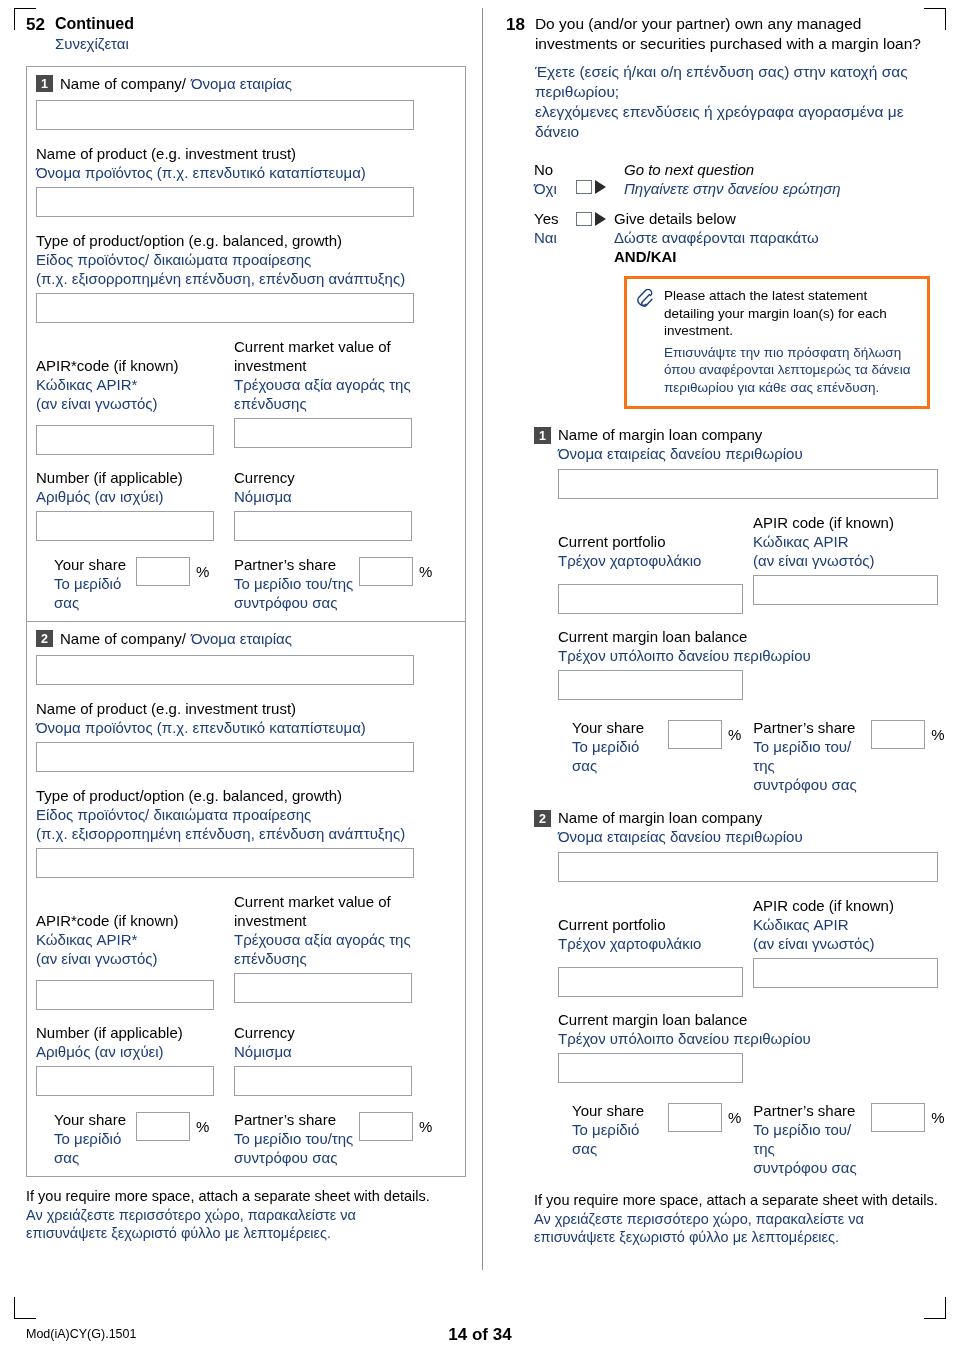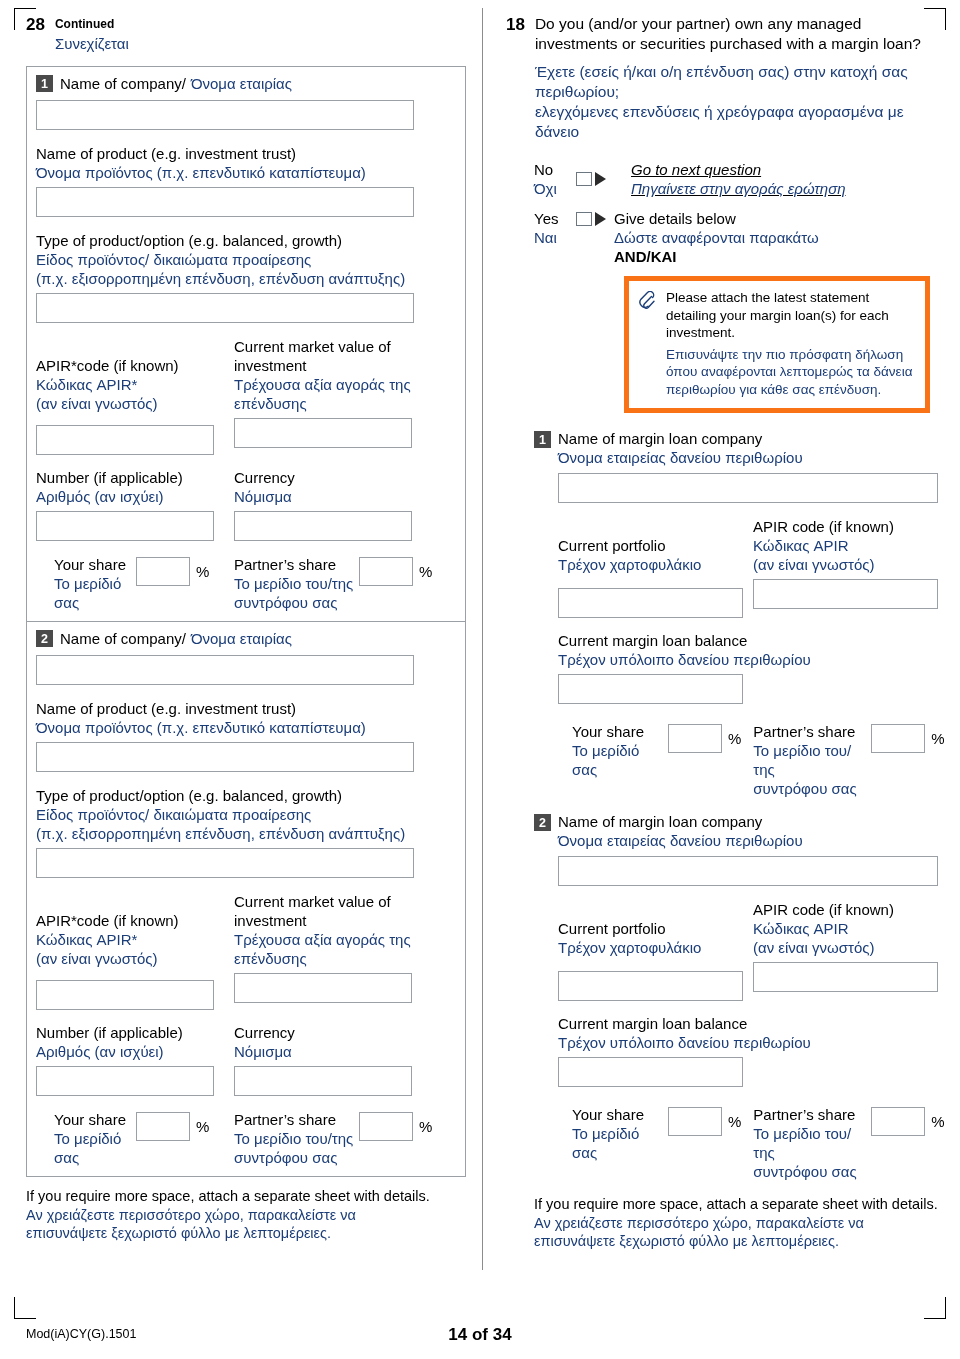--- a/index.html
+++ b/index.html
@@ -62,21 +62,21 @@
   .tickbox { width:16px; height:14px; border:1px solid #6b7680; background:#fff; display:inline-block; }
 
   .arrow {
     width:0;height:0;border-top:7px solid transparent;border-bottom:7px solid transparent;
     border-left:11px solid #2b2b2b; display:inline-block;
   }
 
   .italic { font-style:italic; }
 
   .note {
-    border:5px solid #f97316; padding:8px 10px 10px 10px;
+    border:3px solid #f97316; padding:8px 10px 10px 10px;
     display:flex; gap:9px;
   }
   .note .body { font-size:13.5px; line-height:17.5px; }
 
   .footer-left { position:absolute; left:26px; bottom:18px; font-size:12.5px; }
   .footer-center { position:absolute; left:0; right:0; bottom:14px; text-align:center; font-size:17px; font-weight:bold; }
 
   .small { font-size:14.5px; line-height:18.5px; }
 </style>
 </head>
@@ -86,23 +86,23 @@
 
   <div class="crop tl"></div>
   <div class="crop tr"></div>
   <div class="crop bl"></div>
   <div class="crop br"></div>
   <div class="divider"></div>
 
   <div class="col-left">
 
     <div class="qhead" style="margin-bottom:12px;">
-      <div class="num">28</div>
+      <div class="num">52</div>
       <div class="txt">
-        <div class="en" style="font-weight:bold;font-size:12px;">Continued</div>
+        <div class="en" style="font-weight:bold;font-size:16px;">Continued</div>
         <div class="gr" style="font-size:15px;">Συνεχίζεται</div>
       </div>
     </div>
 
     <div class="sect" style="padding:7px 9px 9px 9px;">
       <div style="display:flex;align-items:center;">
         <span class="numbox">1</span>
         <span class="label en">Name of company/</span>
         <span class="label gr" style="margin-left:5px;">Όνομα εταιρίας</span>
       </div>
@@ -263,30 +263,30 @@
       <div class="num">18</div>
       <div class="txt" style="width:392px;">
         <div class="en">Do you (and/or your partner) own any managed</div>
         <div class="en">investments or securities purchased with a margin loan?</div>
         <div class="gr" style="margin-top:8px;">Έχετε (εσείς ή/και ο/η επένδυση σας) στην κατοχή σας</div>
         <div class="gr">περιθωρίου;</div>
         <div class="gr">ελεγχόμενες επενδύσεις ή χρεόγραφα αγορασμένα με δάνειο</div>
       </div>
     </div>
 
-    <div style="margin-top:18px;margin-left:28px;display:flex;align-items:center;">
+    <div style="margin-top:18px;margin-left:28px;display:flex;align-items:flex-end;">
       <div style="width:42px;">
         <div class="label en">No</div>
         <div class="label gr">Όχι</div>
       </div>
       <div style="margin-top:3px;"><span class="tickbox"></span></div>
       <div style="margin-top:3px;margin-left:3px;"><span class="arrow"></span></div>
-      <div style="margin-left:25px;text-decoration:underline;">
+      <div style="margin-left:18px;">
         <div class="label en italic">Go to next question</div>
-        <div class="label gr italic">Πηγαίνετε στην αγοράς ερώτηση</div>
+        <div class="label gr italic">Πηγαίνετε στην δανείου ερώτηση</div>
       </div>
     </div>
 
     <div style="margin-top:11px;margin-left:28px;display:flex;align-items:flex-start;">
       <div style="width:42px;">
         <div class="label en">Yes</div>
         <div class="label gr">Ναι</div>
       </div>
       <div style="margin-top:3px;"><span class="tickbox"></span></div>
       <div style="margin-top:3px;margin-left:3px;"><span class="arrow"></span></div>

